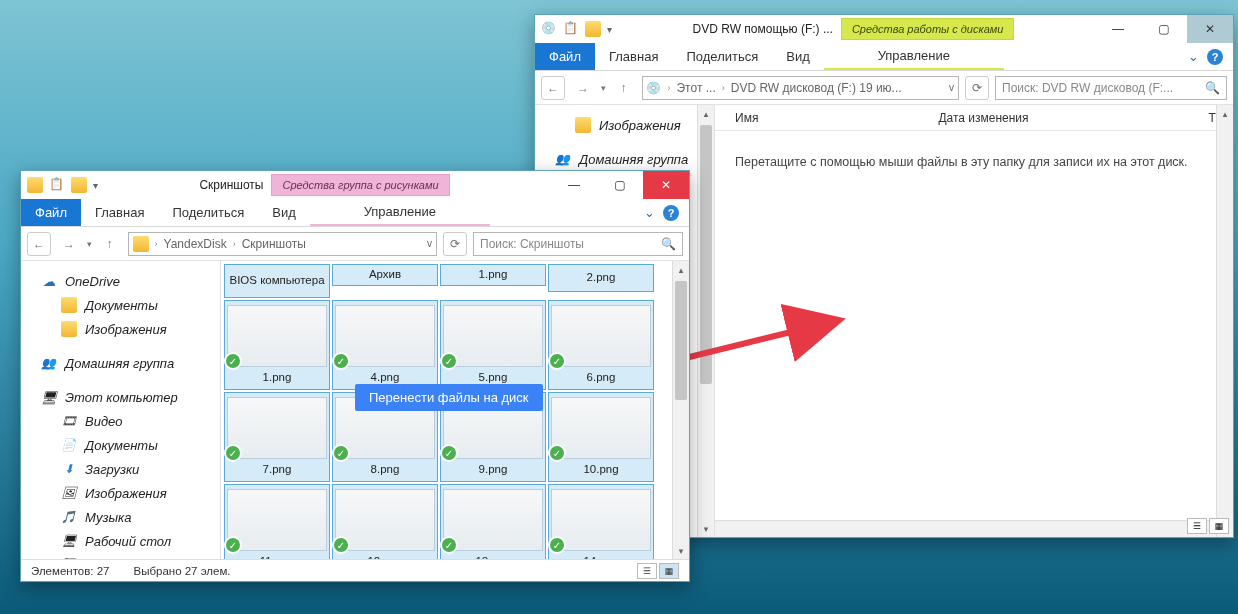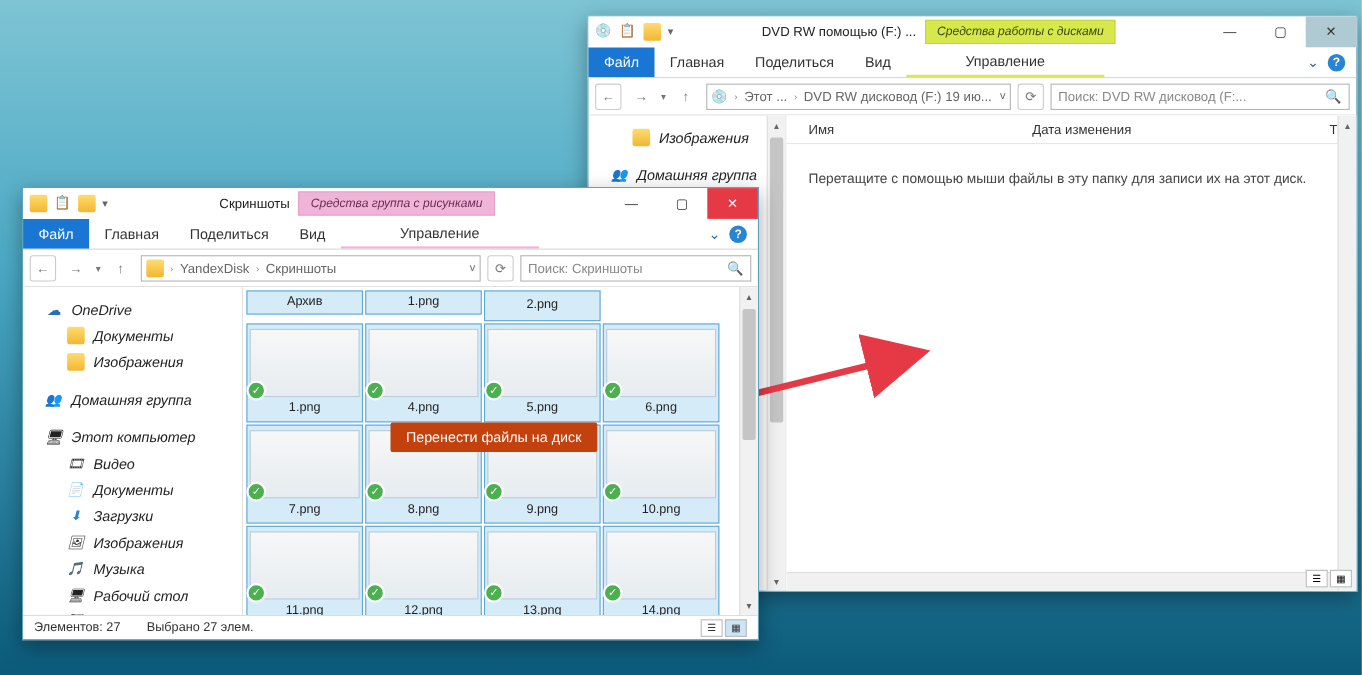--- a/index.html
+++ b/index.html
@@ -24,21 +24,21 @@
 .ribbonrow .rtab.mgmt { width: 180px; justify-content: center; border-bottom: 2px solid transparent; }
 .ribbonrow .chev { margin-left: auto; padding-right: 10px; display: flex; align-items: center; gap: 8px; color: #2a6fb3; }
 .help-icon { width: 16px; height: 16px; border-radius: 50%; background: #2a84d4; color: #fff; display: inline-flex; align-items: center; justify-content: center; font-size: 11px; font-weight: bold; }
 
 .navrow { height: 34px; display: flex; align-items: center; gap: 6px; padding: 0 6px; border-bottom: 1px solid #e2e2e2; font-size: 12px; color: #666; }
 .navrow .nbtn { width: 24px; height: 24px; border: 1px solid #ccc; border-radius: 3px; display: flex; align-items: center; justify-content: center; color: #777; }
 .navrow .addr { flex: 1; height: 24px; border: 1px solid #b5b5b5; display: flex; align-items: center; padding: 0 4px; gap: 6px; }
 .navrow .addr .crumb { display: inline-flex; align-items: center; gap: 4px; }
 .navrow .addr .car { color: #888; font-size: 9px; }
 .navrow .search { width: 210px; height: 24px; border: 1px solid #b5b5b5; display: flex; align-items: center; padding: 0 6px; color: #888; gap: 6px; }
-.navrow .search.s2 { width: 272px; }
+.navrow .search.s2 { width: 232px; }
 .mag { color: #2a6fb3; }
 
 .body { display: flex; height: calc(100% - 28px - 28px - 34px - 22px); }
 .body.w2 { height: calc(100% - 28px - 28px - 34px); }
 .sidebar { width: 200px; border-right: 1px solid #e0e0e0; padding: 8px 0; font-size: 13px; color: #222; overflow: hidden; }
 .sidebar .grp { padding: 4px 10px 4px 20px; display: flex; align-items: center; gap: 8px; font-style: italic; }
 .sidebar .grp.sub { padding-left: 40px; }
 .sidebar .spc { height: 10px; }
 .fico { width: 16px; height: 16px; display: inline-flex; align-items: center; justify-content: center; font-size: 12px; }
 .fico.folder { background: linear-gradient(#fddc70, #f3b632); border-radius: 2px; }
@@ -60,21 +60,21 @@
 .cell .thmb { width: 100px; height: 62px; margin-top: 4px; background: linear-gradient(#f7f7f7, #e6ecf0); border: 1px solid #bacdda; position: relative; display: flex; align-items: flex-end; }
 .cell .thmb .chk { position: absolute; left: -4px; bottom: -4px; width: 18px; height: 18px; border-radius: 50%; background: #4caf50; border: 2px solid #fff; display: flex; align-items: center; justify-content: center; color: #fff; font-size: 10px; }
 .cell .lbl { font-size: 11.5px; color: #222; padding: 4px 2px 5px 2px; text-align: center; line-height: 1.15; }
 .cell.hdr { height: 30px; justify-content: center; }
 .cell.hdr.tall { height: 42px; }
 
 .statusbar { height: 22px; border-top: 1px solid #ddd; display: flex; align-items: center; font-size: 11.5px; color: #333; padding: 0 10px; gap: 24px; }
 .statusbar .vb { margin-left: auto; display: flex; gap: 2px; }
 .statusbar .vb span { width: 20px; height: 16px; border: 1px solid #bbb; display: inline-flex; align-items: center; justify-content: center; font-size: 9px; }
 
-.tooltip { position: absolute; background: #c2410c; color: #fff; font-size: 13px; padding: 6px 14px; border-radius: 2px; z-index: 50; white-space: nowrap; }
+.tooltip { position: absolute; background: #3b82f6; color: #fff; font-size: 13px; padding: 6px 14px; border-radius: 2px; z-index: 50; white-space: nowrap; }
 
 .colhdr { height: 26px; border-bottom: 1px solid #e6e6e6; display: flex; align-items: center; font-size: 12px; color: #355; padding-left: 20px; gap: 180px; }
 .colhdr span { color: #333; }
 .emptymsg { padding: 24px 10px 0 20px; color: #444; font-size: 12.5px; }
 
 .arrow { position: absolute; z-index: 5; pointer-events: none; }
 .arrow svg { overflow: visible; }
 
 .sbv { position: absolute; right: 0; top: 0; bottom: 0; width: 17px; background: #f1f1f1; border-left: 1px solid #ddd; }
 .sbv .thumb { position: absolute; left: 2px; right: 2px; top: 20px; height: 60%; background: #c5c5c5; border-radius: 2px; }
@@ -279,20 +279,23 @@
           <span class="fico dsk"></span>
           <span>Рабочий стол</span>
         </div>
       <div class="grp sub">
           <span class="fico yd"></span>
           <span>Яндекс.Диск</span>
         </div>
     </div>
     <div class="content">
       <div class="thumbs" id="thumbs" style="height: 298px; overflow: hidden; align-content: flex-start;">
+          <div class="cell hdr tall" style="height: 34px;">
+            <div class="lbl">BIOS компьютера</div>
+          </div>
           <div class="cell hdr" style="height: 22px;">
             <div class="lbl">Архив</div>
           </div>
           <div class="cell hdr" style="height: 22px;">
             <div class="lbl">1.png</div>
           </div>
           <div class="cell hdr" style="height: 28px;">
             <div class="lbl">2.png</div>
           </div>
           <div style="flex-basis: 100%; height: 0px;"></div>

